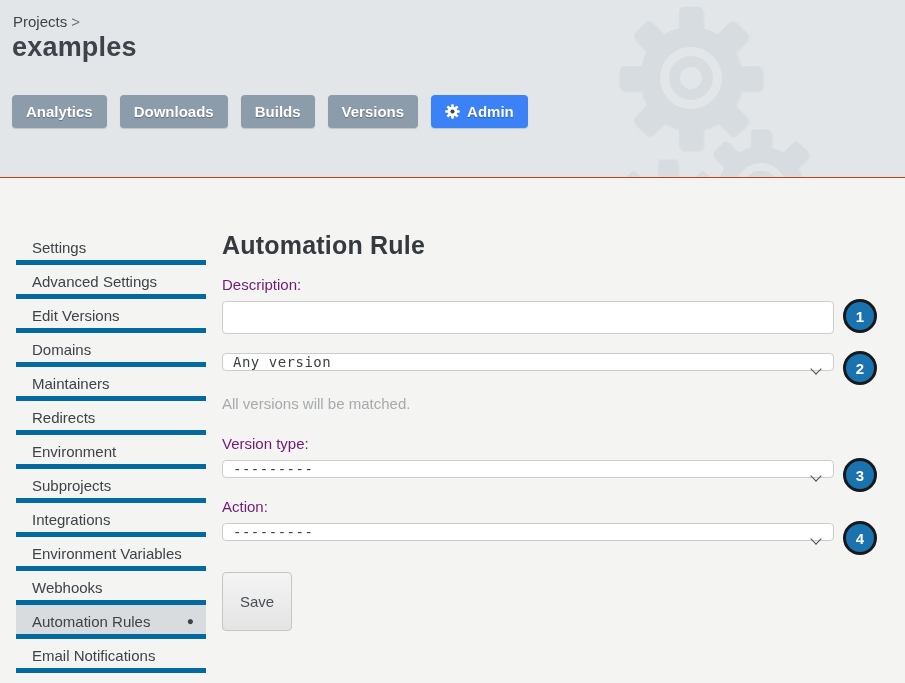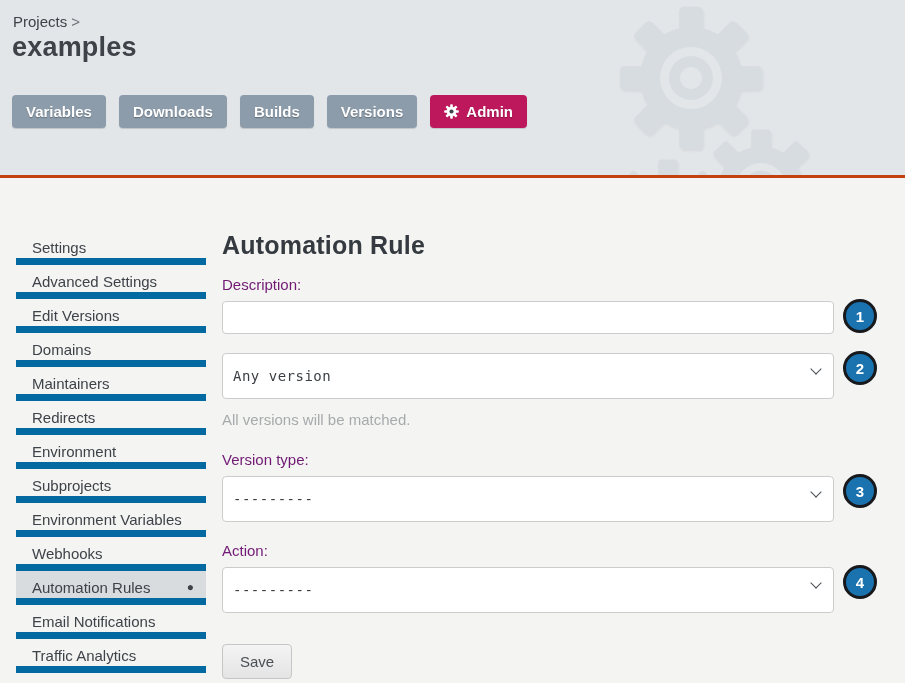--- a/index.html
+++ b/index.html
@@ -10,21 +10,21 @@
     color:#3e4349;
     overflow:hidden;
     position:relative;
   }
 
   
   .header {
     position:relative;
     height:178px;
     background:#e2e6e9;
-    border-bottom:3px solid #c2410c;
+    border-bottom:1px solid #c2410c;
     overflow:hidden;
   }
   .gear-decor { position:absolute; pointer-events:none; }
   .gear-decor svg { filter:drop-shadow(1px 2px 1px rgba(0,0,0,0.05)); }
   .breadcrumb {
     position:absolute; left:13px; top:13px;
     font-size:15px; color:#3e4349;
   }
   .breadcrumb a { color:#3e4349; text-decoration:none; }
   .breadcrumb .sep { margin-left:4px; color:#6b7178; }
@@ -44,21 +44,21 @@
     border:none;
     border-radius:4px;
     padding:0 14px;
     height:33px;
     font-size:15px; font-weight:bold;
     font-family:"Liberation Sans", sans-serif;
     text-shadow:0 1px 1px rgba(0,0,0,0.3);
     box-shadow:0 1px 1px rgba(0,0,0,0.15);
     cursor:pointer;
   }
-  .nav-btn.admin { background:#be185d;justify-content:space-between; }
+  .nav-btn.admin { background:#3b82f6;justify-content:space-between; }
   .cog-icon { display:inline-block; width:15px; height:15px; }
 
   
   .page-body {
     display:flex;
     padding-top:53px;
     align-items:flex-start;
   }
 
   
@@ -67,21 +67,21 @@
     width:190px;
     flex:none;
   }
   .side-item {
     position:relative;
     height:34px;
     line-height:33px;
     padding-left:16px;
     font-size:15px;
     color:#3e4349;
-    border-bottom:7px solid #0369a1;
+    border-bottom:5px solid #0369a1;
     cursor:pointer;
   }
   .side-item.active {
     background:#d8dcdf;
   }
   .side-item .bullet {
     position:absolute; right:12px; top:0;
     font-size:12px; color:#3e4349;
   }
 
@@ -106,21 +106,21 @@
   .text-input {
     width:100%; height:33px;
     border:1px solid #ccc; border-radius:4px;
     background:#fff;
     font-size:14px; padding:0 10px;
     font-family:"Liberation Sans", sans-serif;
     color:#3e4349;
     outline:none;
   }
   .select-box {
-    width:100%; height:46px;
+    width:100%; height:18px;
     border:1px solid #ccc; border-radius:4px;
     background:#fff;
     display:flex; align-items:center;
     padding:0 30px 0 10px;
     cursor:pointer;
     position:relative;
   }
   .select-value {
     font-family:"DejaVu Sans Mono", monospace;
     font-size:14px; color:#3a3f44;
@@ -129,21 +129,21 @@
   }
   .chevron {
     position:absolute; right:13px; top:11px;
     width:8px; height:8px;
     border-right:1.5px solid #4a4f54;
     border-bottom:1.5px solid #4a4f54;
     transform:rotate(45deg);
   }
   .help-text {
     font-size:15px; color:#a7aaac;
-    margin-top:12px;
+    margin-top:24px;
   }
   .gap-after-input { height:19px; }
   .gap-after-help  { height:23px; }
   .gap-after-select{ height:20px; }
   .gap-before-save { height:31px; }
 
   .step-badge {
     position:absolute;
     left:621px; top:-2px;
     width:34px; height:34px;
@@ -153,21 +153,21 @@
     color:#fff;
     font-size:15px; font-weight:bold;
     display:flex; align-items:center; justify-content:center;
   }
 
   .save-btn {
     display:inline-block;
     background:linear-gradient(#f4f4f4,#e4e4e4);
     border:1px solid #c6c6c6;
     border-radius:4px;
-    padding:8px 17px;
+    padding:20px 17px;
     font-size:15px; color:#4a4f54;
     font-family:"Liberation Sans", sans-serif;
     cursor:pointer;
   }
 </style>
 </head>
 <body>
 
 <svg width="0" height="0" style="position:absolute">
   <defs>
@@ -228,21 +228,21 @@
         <use href="#gear" width="120" height="120"></use>
       </svg>
   </div>
 
   <div class="breadcrumb">
     <a href="#">Projects</a><span class="sep">&gt;</span>
   </div>
   <div class="project-title">examples</div>
 
   <div class="nav-row">
-    <button class="nav-btn">Variables</button>
+    <button class="nav-btn">Analytics</button>
     <button class="nav-btn">Downloads</button>
     <button class="nav-btn">Builds</button>
     <button class="nav-btn">Versions</button>
     <button class="nav-btn admin">
       <span class="cog-icon">
         <svg width="15" height="15">
             <use href="#cog-white" width="15" height="15"></use>
           </svg>
       </span>
       <span>Admin</span>
@@ -254,20 +254,21 @@
 
   <div class="sidebar">
     <div class="side-item">Settings</div>
     <div class="side-item">Advanced Settings</div>
     <div class="side-item">Edit Versions</div>
     <div class="side-item">Domains</div>
     <div class="side-item">Maintainers</div>
     <div class="side-item">Redirects</div>
     <div class="side-item">Environment</div>
     <div class="side-item">Subprojects</div>
+    <div class="side-item">Integrations</div>
     <div class="side-item">Environment Variables</div>
     <div class="side-item">Webhooks</div>
     <div class="side-item active">
       <span>Automation Rules</span>
       <span class="bullet">●</span>
     </div>
     <div class="side-item">Email Notifications</div>
     <div class="side-item">Traffic Analytics</div>
   </div>
 

